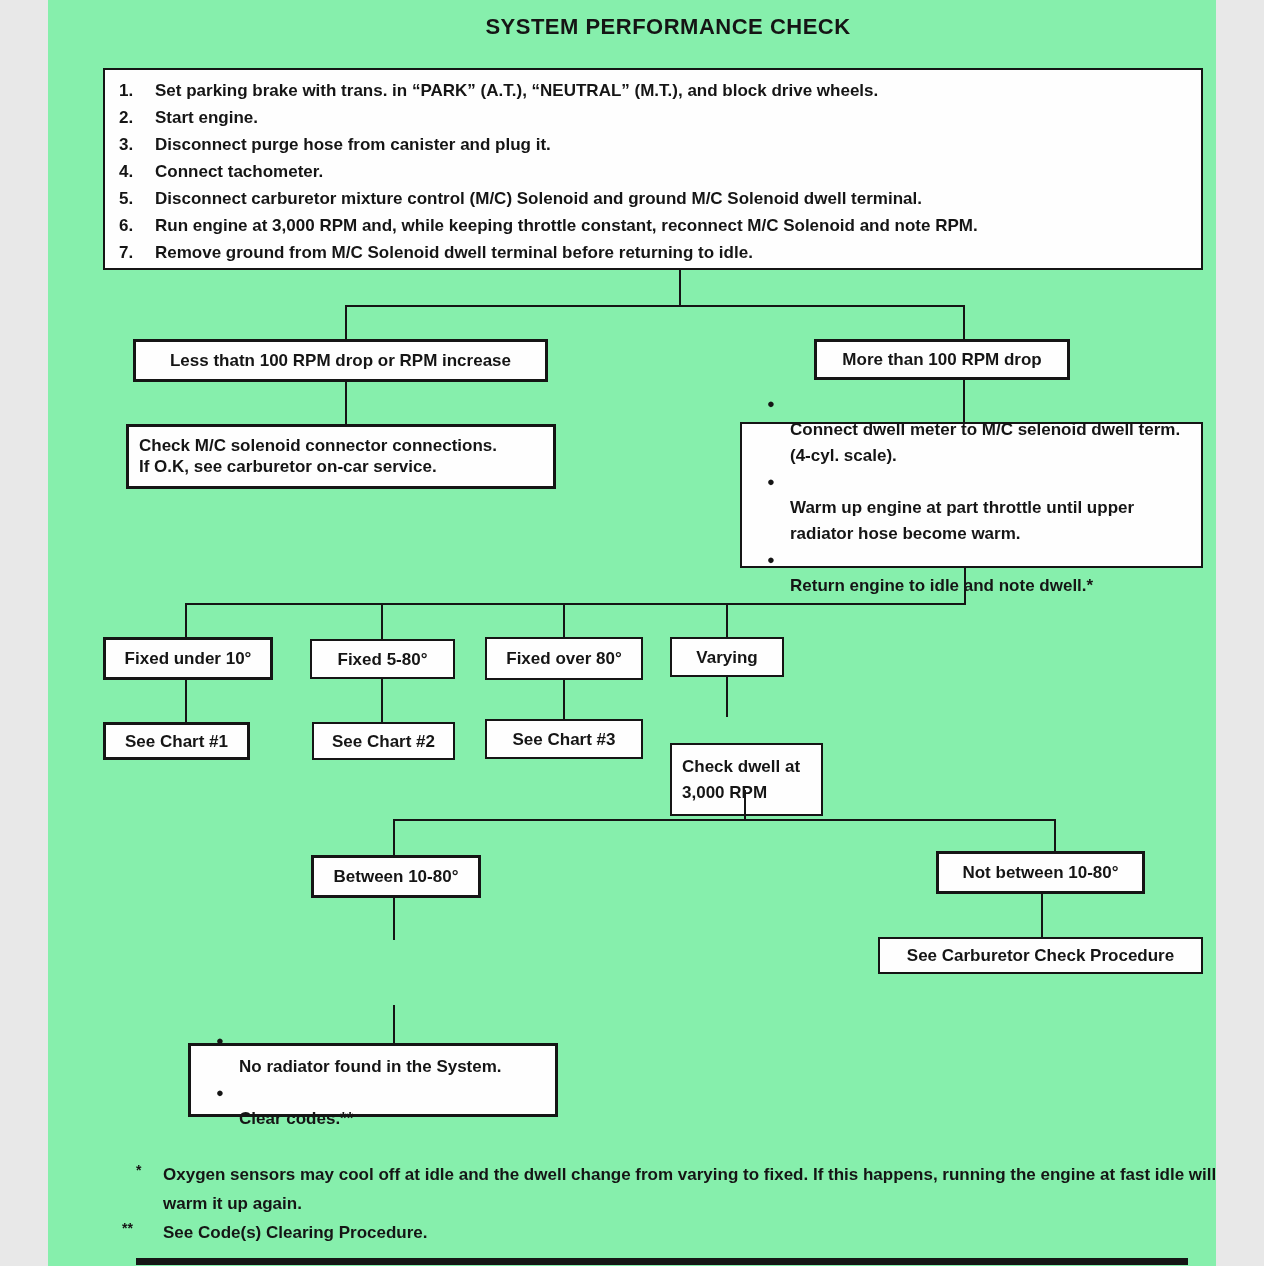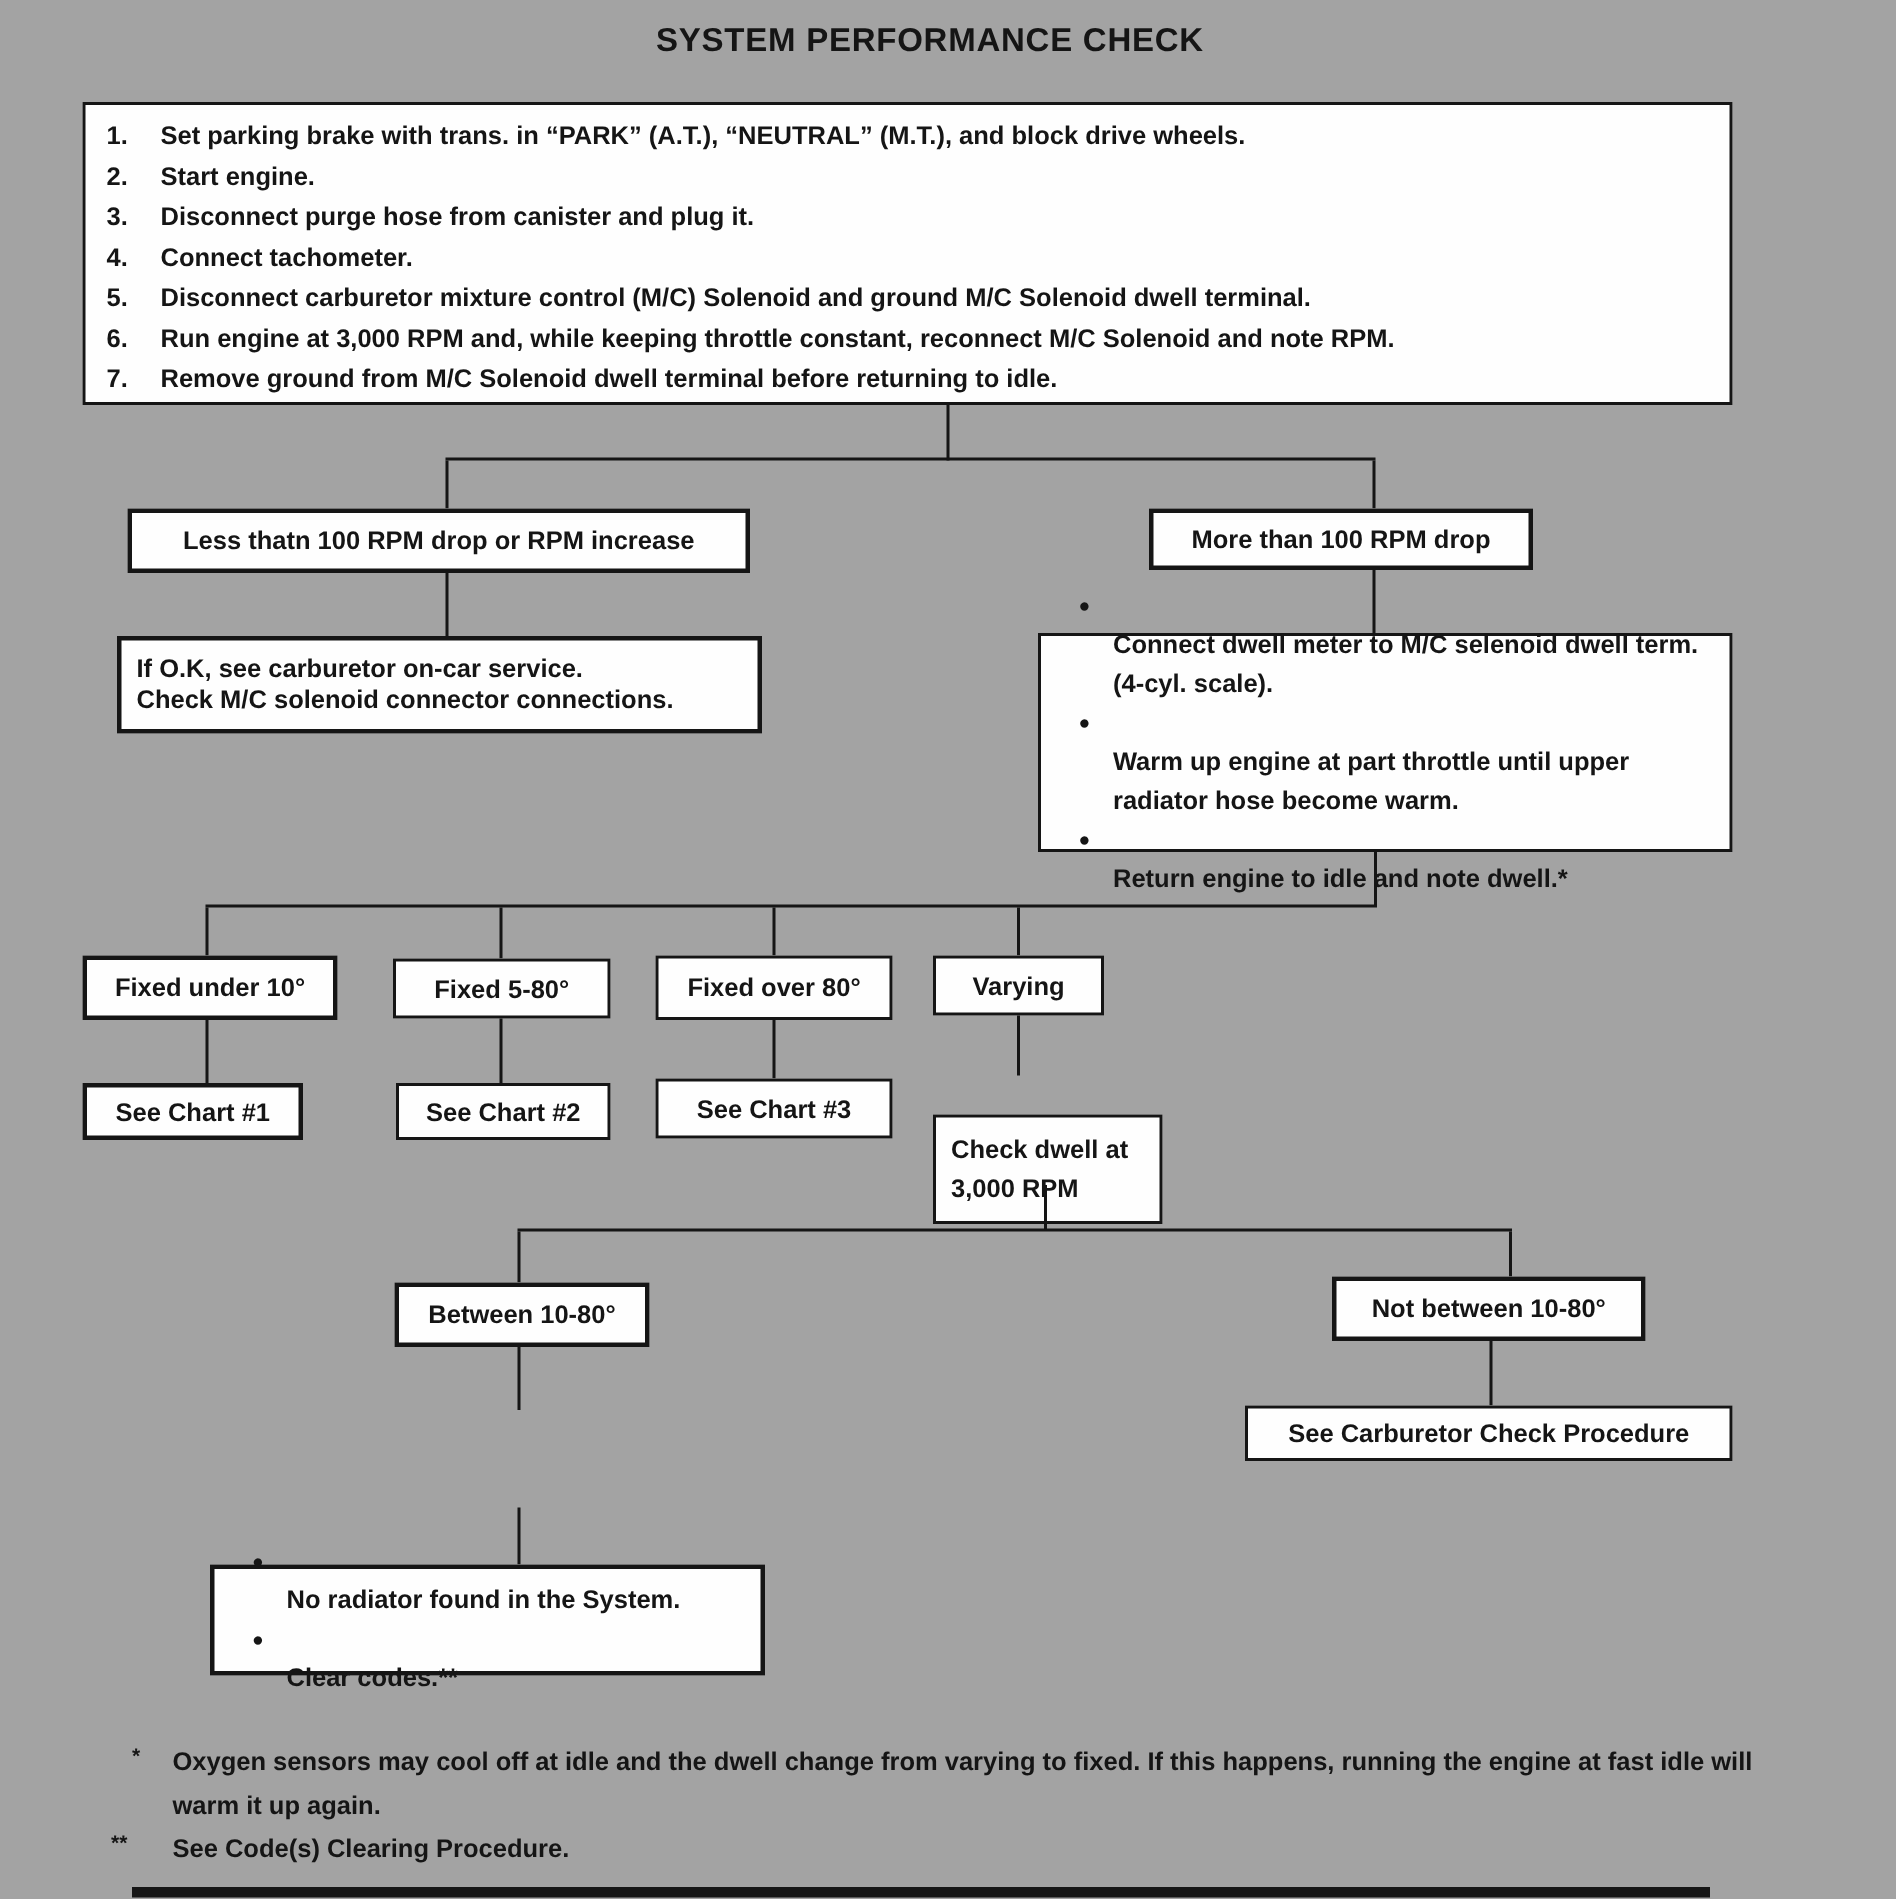--- a/index.html
+++ b/index.html
@@ -1,20 +1,20 @@
 <!DOCTYPE html>
 <html><head>
 <meta charset="utf-8">
 <style>
   html,body{margin:0;padding:0;background:#e8e8e8;}
   .canvas{
     position:relative;
-    width:1264px;height:1266px;
+    width:1168px;height:1266px;
     margin:0 auto;
-    background:#a3a3a3;
+    background:#86efac;
     color:#151515;
     font-family:"Liberation Sans", sans-serif;
     font-weight:700;
     overflow:hidden;
   }
   .title{
     position:absolute;left:0;top:14px;width:1240px;
     text-align:center;font-size:22px;letter-spacing:.5px;margin:0;
   }
   .box{
@@ -82,22 +82,22 @@
   <div class="line" style="left:915px;top:307px;width:2px;height:32px;"></div>
 
   <div class="box thick ctr" style="left:85px;top:339px;width:415px;height:43px;">Less thatn 100 RPM drop or RPM increase</div>
   <div class="box thick ctr" style="left:766px;top:339px;width:256px;height:41px;">More than 100 RPM drop</div>
 
   <div class="line" style="left:297px;top:382px;width:2px;height:42px;"></div>
   <div class="line" style="left:915px;top:380px;width:2px;height:42px;"></div>
 
   <div class="box thick" style="left:78px;top:424px;width:430px;height:65px;padding:8px 10px;">
     <div>
+      <div>Check M/C solenoid connector connections.</div>
       <div>If O.K, see carburetor on-car service.</div>
-      <div>Check M/C solenoid connector connections.</div>
     </div>
   </div>
 
   <div class="box bullets" style="left:692px;top:422px;width:463px;height:146px;">
     <div class="bullet-item">
         <span class="glyph">●</span>
         <span class="btxt">Connect dwell meter to M/C selenoid dwell term. (4-cyl. scale).</span>
       </div>
     <div class="bullet-item">
         <span class="glyph">●</span>

